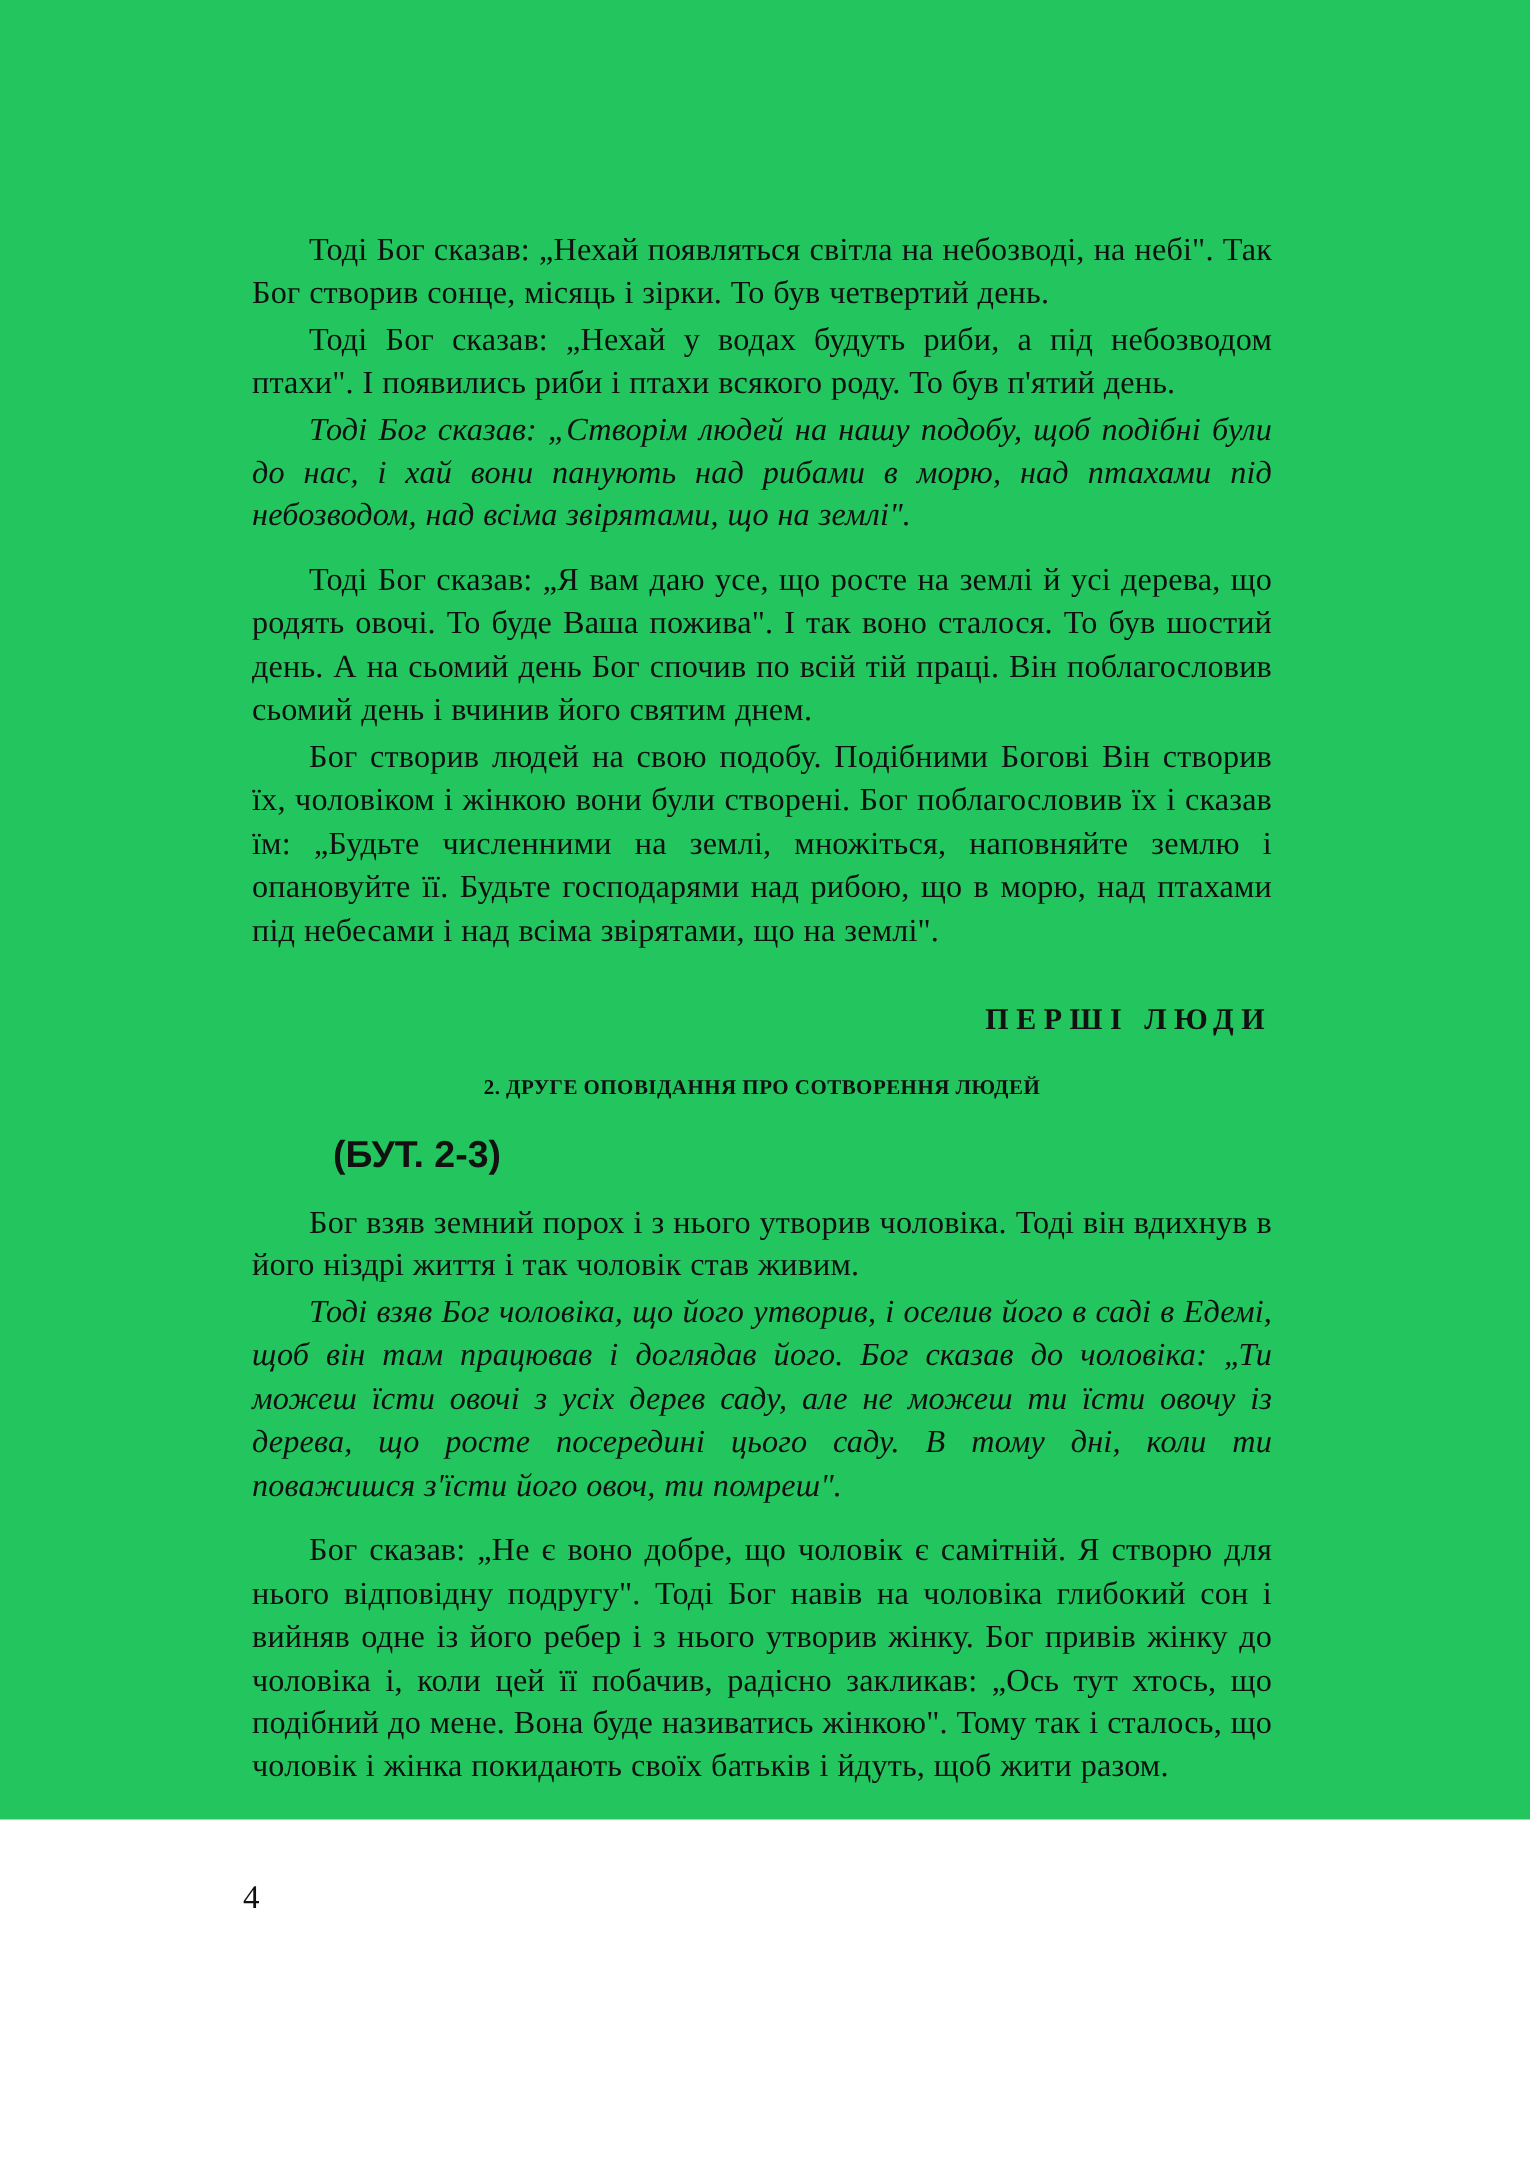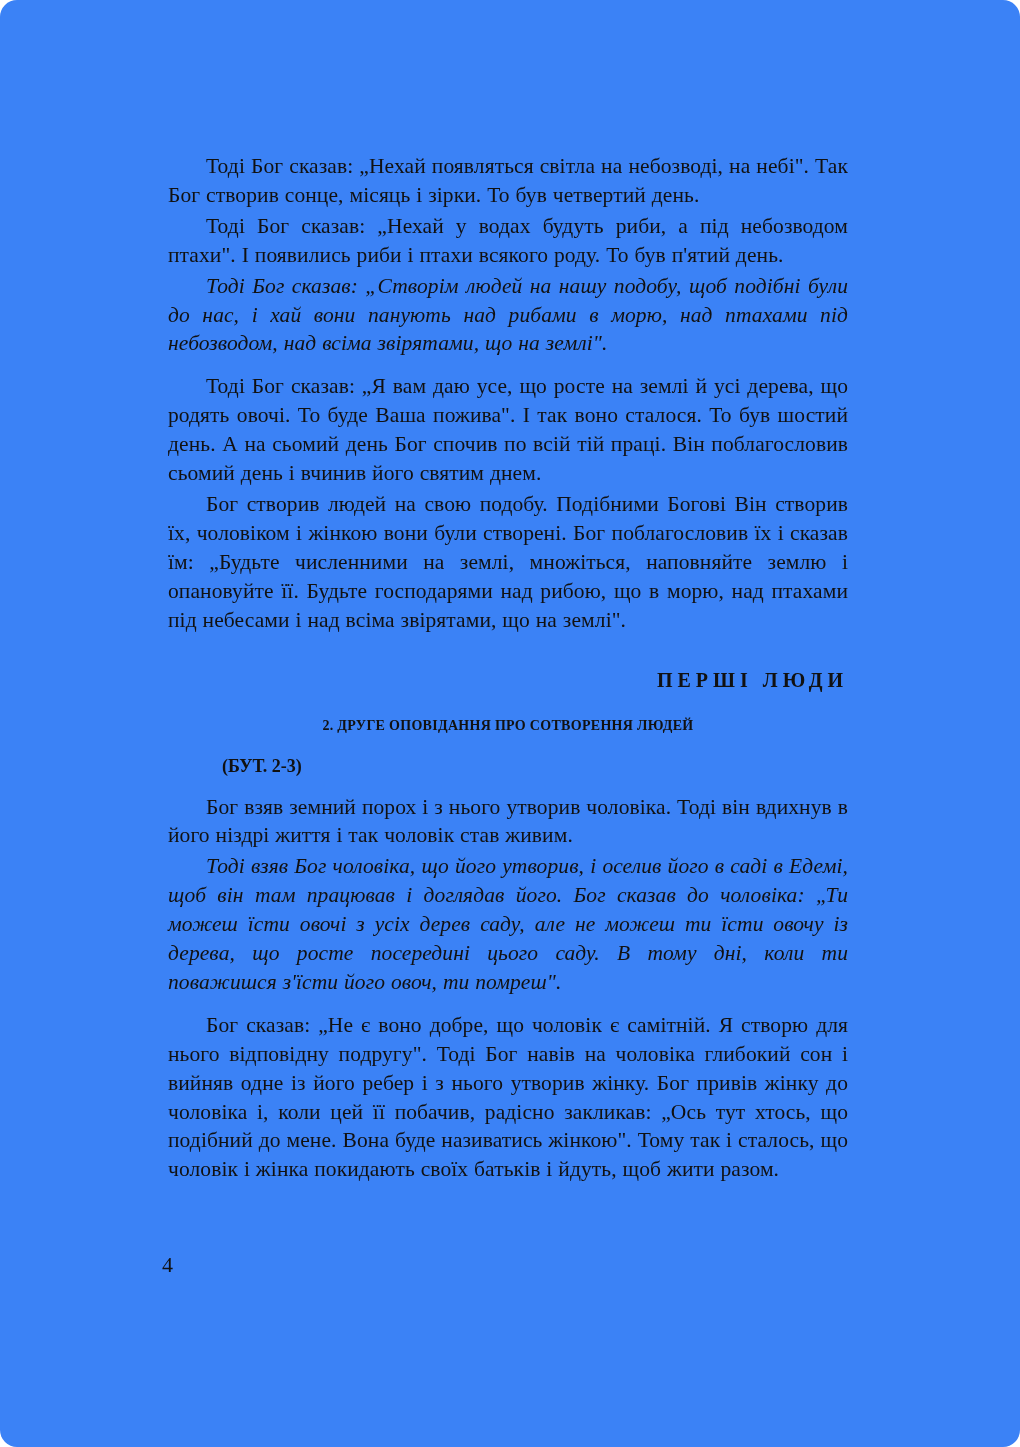--- a/index.html
+++ b/index.html
@@ -13,23 +13,22 @@
     position: relative;
     font-family: "Liberation Serif", serif;
     color: #111111;
     overflow: hidden;
   }
   .page {
     position: absolute;
     left: 0;
     top: 0;
     width: 1020px;
-    height: 1447px;
-    background: #3b82f6;
-    border-radius: 17px;
+    height: 1213px;
+    background: #22c55e;
   }
   .content {
     position: absolute;
     left: 168px;
     top: 152px;
     width: 680px;
   }
   p.para {
     margin: 0 0 2px 0;
     font-size: 21.5px;
@@ -55,24 +54,24 @@
   .subsection-title {
     margin: 26px 0 0 0;
     text-align: center;
     font-size: 14px;
     font-weight: bold;
     letter-spacing: 0.3px;
     font-family: "Liberation Serif", serif;
   }
   .reference {
     margin: 22px 0 16px 0;
-    font-size: 18px;
+    font-size: 25px;
     font-weight: bold;
     text-indent: 54px;
-    font-family: Liberation Serif, serif;
+    font-family: Liberation Sans, sans-serif;
   }
   .page-number {
     position: absolute;
     left: 162px;
     top: 1252px;
     font-size: 22px;
     font-family: "Liberation Serif", serif;
     color: #111111;
   }
 </style>

